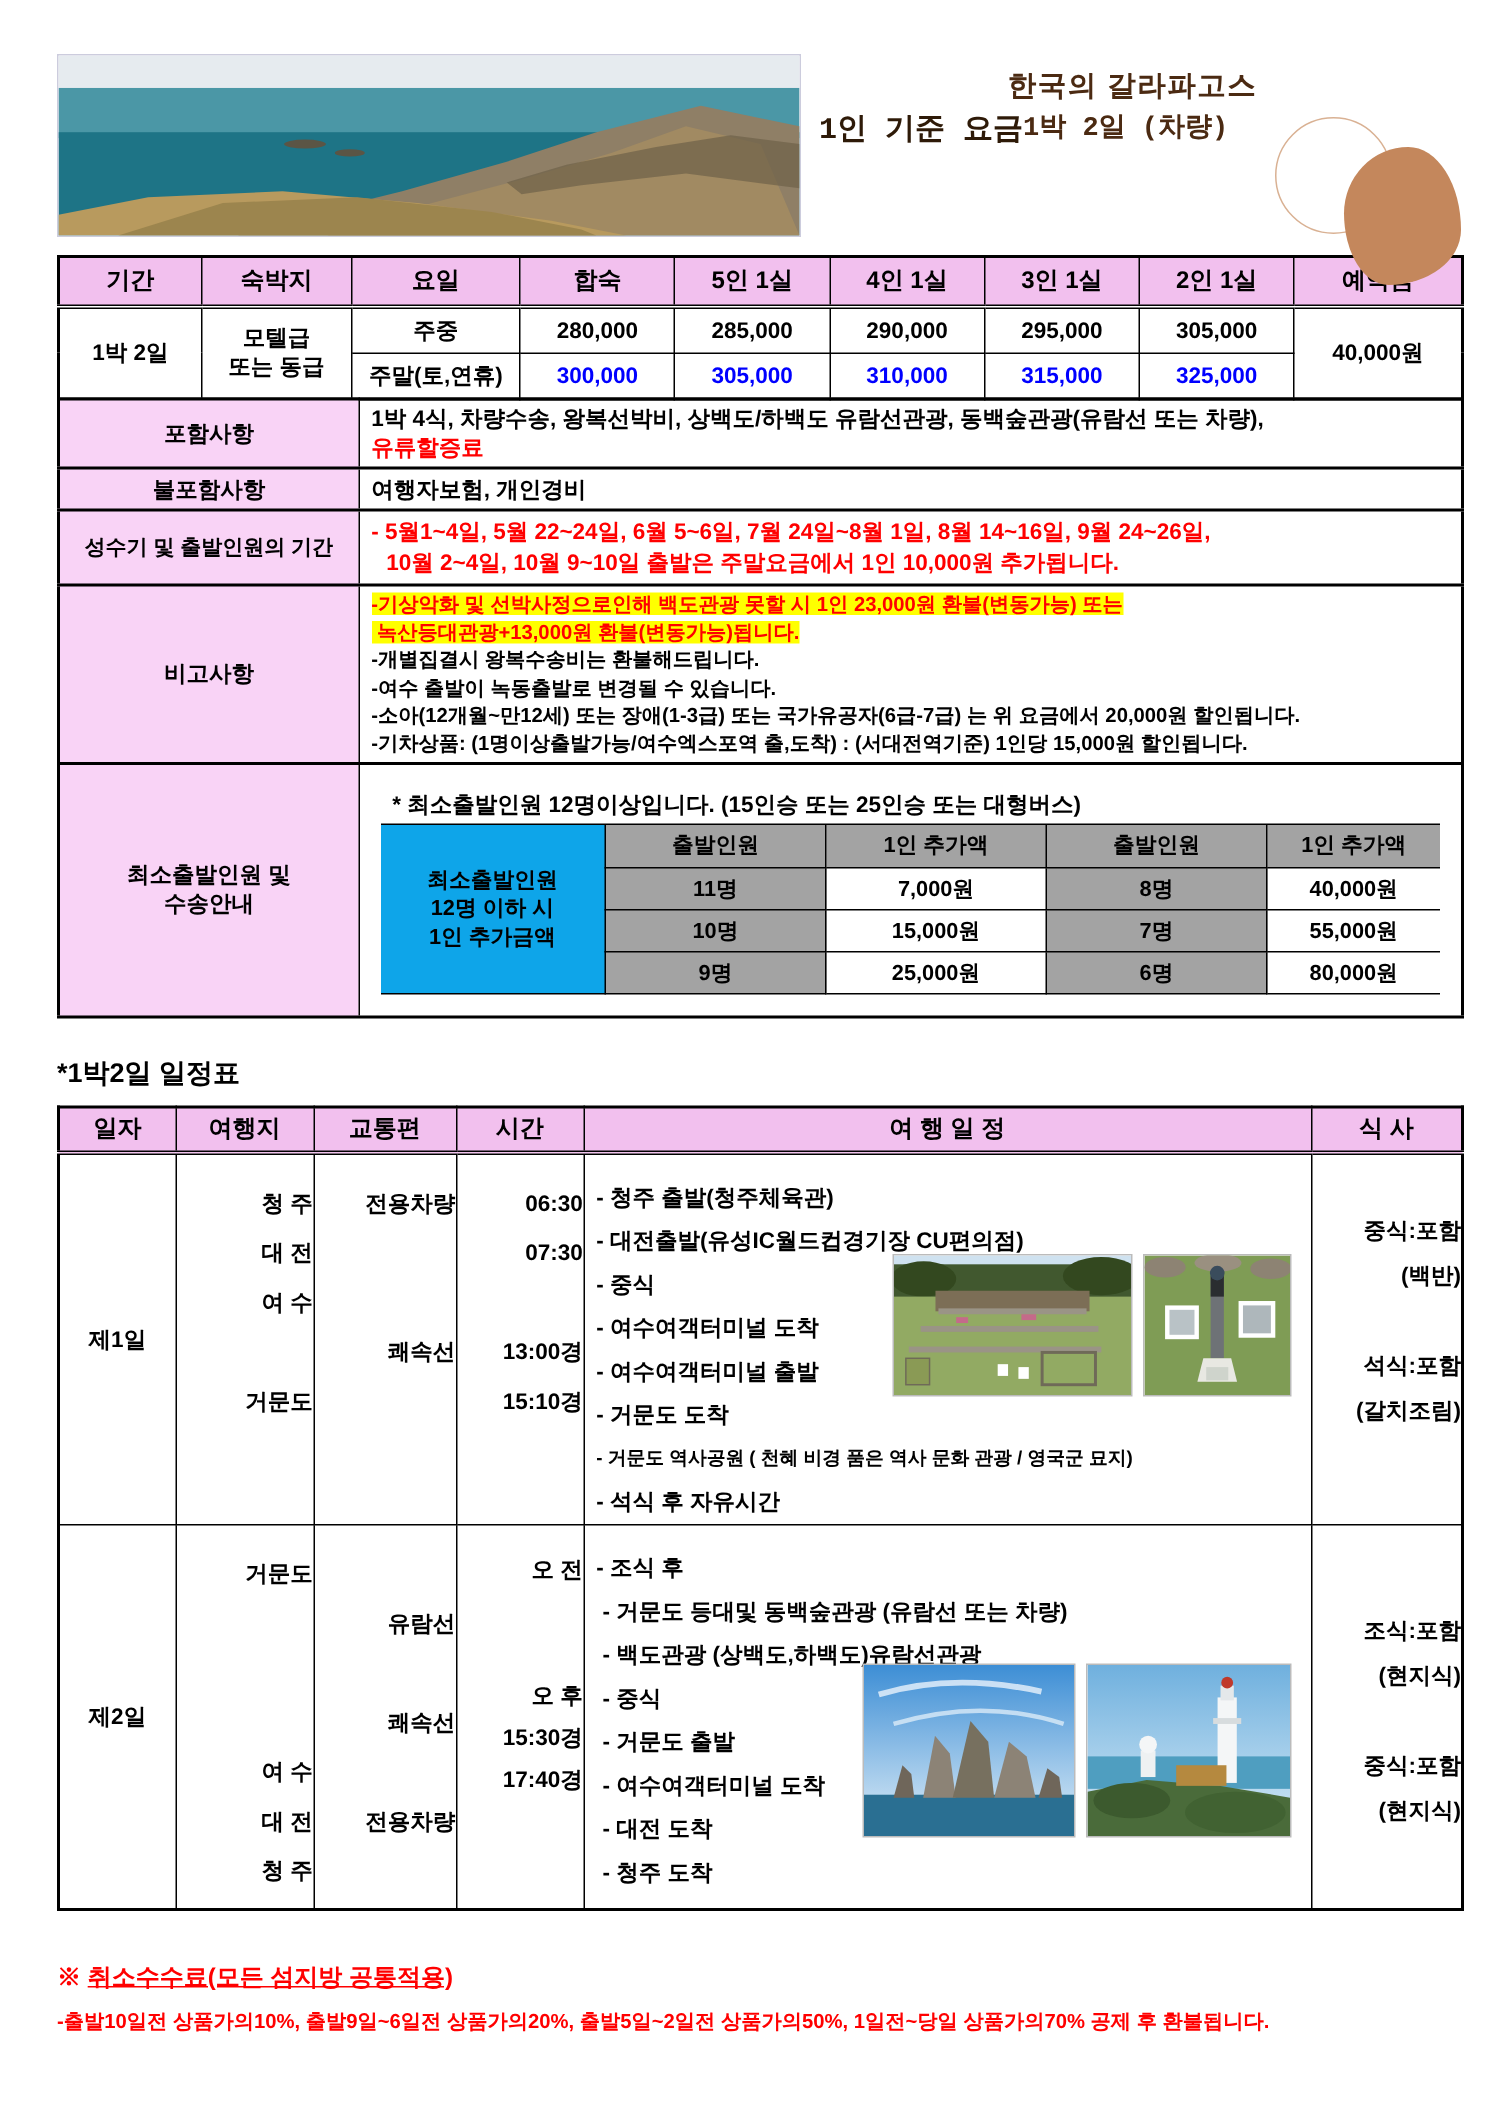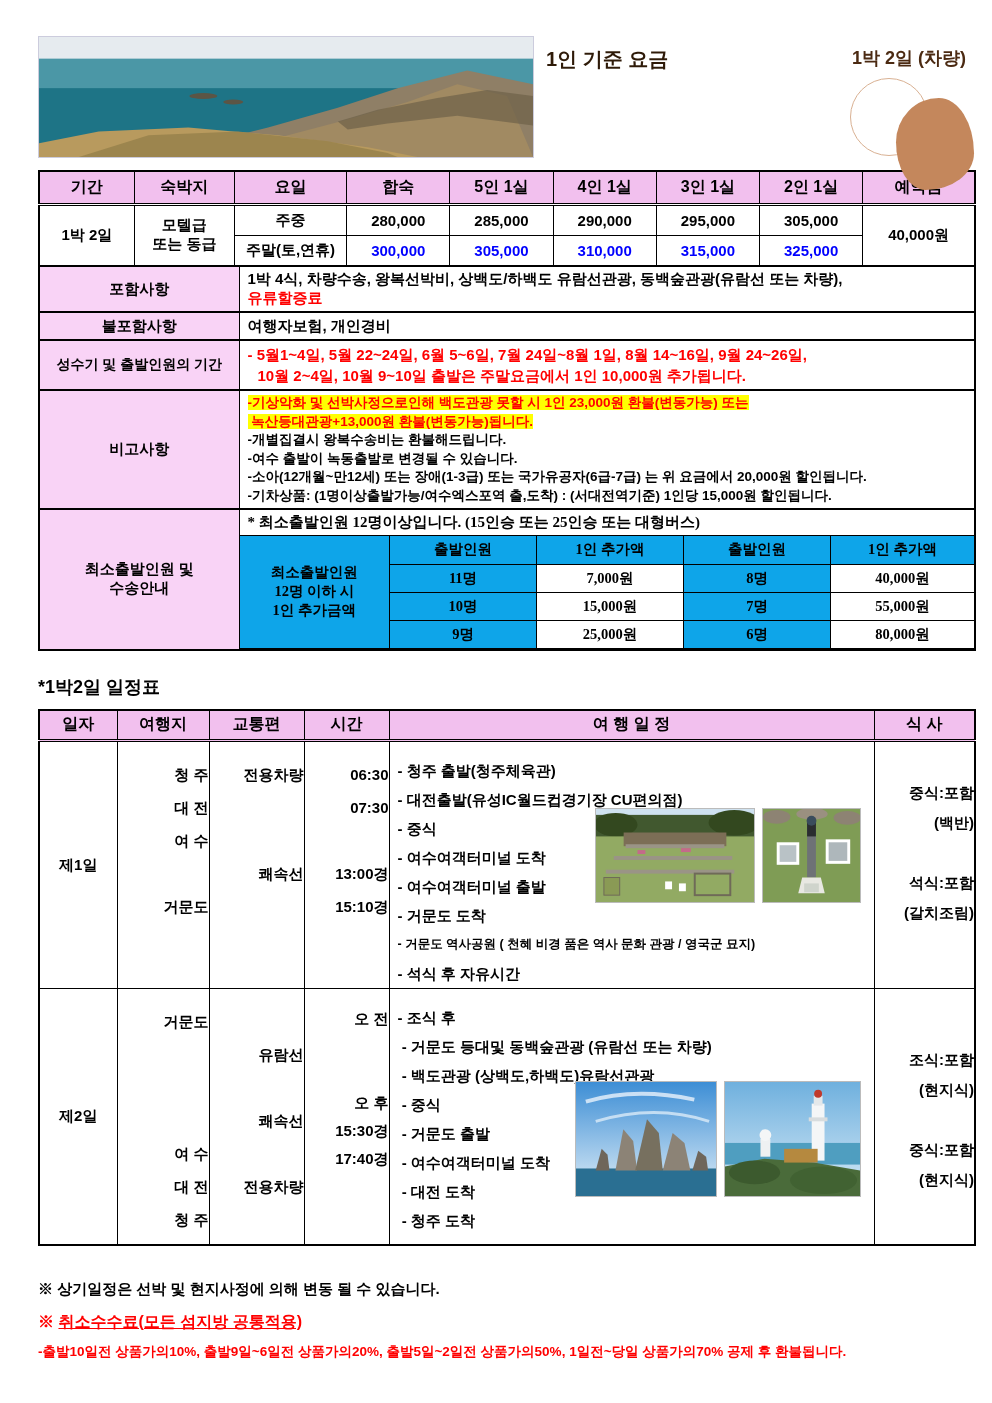--- a/index.html
+++ b/index.html
@@ -7,21 +7,21 @@
   .page { width:992px; height:1403px; background:#fff; padding:36px 16px 0 38px;
           position:relative; overflow:hidden; font-weight:700; color:#000; }
 
   
   .header { display:flex; height:124px; margin-bottom:10px; }
   .header-photo { width:496px; height:122px; border:1px solid #ccd; flex:none; }
   .header-photo svg { display:block; width:100%; height:100%; }
   .header-right { flex:1; position:relative; text-align:center; padding-top:8px; }
   .hdr-subtitle { font-size:19px; color:#4b2a12; letter-spacing:1px; }
   .hdr-title { font-size:52px; color:#4b2a12; letter-spacing:3px; line-height:1.05; position:relative; z-index:2; }
-  .hdr-bottom { display:flex; justify-content:space-between; padding:2px 4px 0 12px; position:relative; z-index:2; }
+  .hdr-bottom { display:flex; justify-content:flex-start; padding:2px 4px 0 12px; position:relative; z-index:2;font-family:Liberation Mono, monospace; }
   .hdr-price-label { font-size:20px; color:#2e1a08; }
   .hdr-duration { font-size:18px; color:#4b2a12; margin-right:6px; }
   .blob-fill { position:absolute; right:2px; top:62px; width:78px; height:92px; background:#c4875c;
                border-radius:55% 45% 62% 38% / 48% 60% 40% 52%; z-index:1; }
   .blob-ring { position:absolute; right:48px; top:42px; width:78px; height:78px; border:1px solid #d9b193;
                border-radius:50%; z-index:0; }
 
   
   table { border-collapse:collapse; width:938px; table-layout:fixed; }
   th, td { border:1px solid #000; }
@@ -35,28 +35,28 @@
 
   
   .info-table { border:2px solid #000; margin-top:-2px; }
   .info-table > tbody > tr > th { background:#f9d3f6; font-size:15px; text-align:center; border-bottom:2px solid #000; }
   .info-table > tbody > tr > td { font-size:15px; padding:3px 8px; border-bottom:2px solid #000; }
   .red { color:#ff0000; }
   .peak-line { color:#ff0000; font-size:15px; line-height:21px; }
   .peak-line.indent { padding-left:10px; }
   .hl { background:#ffff00; color:#ff0000; }
   .remark-line { font-size:13.5px; line-height:18.5px; white-space:pre-wrap; }
-  .min-cell { padding:0 !important;font-family:Liberation Serif, serif; }
+  .min-cell { padding:14px !important; }
   .min-note { font-size:15px; padding:3px 8px; border-bottom:1px solid #000; }
   .surcharge-table { width:100%; border:none; }
   .surcharge-table th, .surcharge-table td { height:28px; font-size:14.5px; text-align:center; }
   .surcharge-table .edge { border-left:none; }
   .surcharge-table .redge { border-right:none; }
   .surcharge-table tr:first-child th, .surcharge-table tr:first-child td { border-top:none; }
-  .peach { background:#0ea5e9; }
+  .peach { background:#a3a3a3; }
   .sur-label { font-size:14.5px; white-space:pre-line; background:#0ea5e9; }
   .min-footer { font-size:15px; padding:4px 8px; }
 
   
   .sched-title { font-size:18px; margin:24px 0 10px 0; }
   .it-table { border:2px solid #000; }
   .it-table th { background:#f2c0ee; font-size:16px; height:31px; border-bottom:3px double #000;margin-top:40px; }
   .it-table td { vertical-align:top; font-size:15px; }
   .day-cell { vertical-align:middle !important; text-align:center; font-size:16px; }
   .col-lines { padding-top:16px; }
@@ -99,20 +99,21 @@
         <polygon points="496,122 496,48 430,34 360,52 300,72 230,92 150,112 120,122" fill="#8f7f66"></polygon>
         <polygon points="496,122 470,60 420,48 370,66 310,84 250,100 190,118 180,122" fill="#a18a62"></polygon>
         <polygon points="0,122 0,108 60,96 150,92 240,100 330,112 380,122" fill="#b89a5e"></polygon>
         <polygon points="40,122 110,100 200,96 290,106 350,118 360,122" fill="#9c854e"></polygon>
         <polygon points="300,86 340,74 400,62 450,54 496,60 496,90 420,80 350,88 310,94" fill="#6e6148" opacity="0.7"></polygon>
       </svg>
     </div>
     <div class="header-right">
       <div class="blob-ring"></div>
       <div class="blob-fill"></div>
+      <div class="hdr-subtitle">한국의 갈라파고스</div>
       <div class="hdr-bottom">
         <span class="hdr-price-label">1인 기준 요금</span>
         <span class="hdr-duration">1박 2일 (차량)</span>
       </div>
     </div>
   </div>
 
   <table class="price-table">
     <colgroup>
       <col style="width:95px">
@@ -448,21 +449,20 @@
               <div></div>
               <div>중식:포함</div>
               <div>(현지식)</div>
             </div>
           </td>
       </tr>
     </tbody>
   </table>
 
   <div class="foot">
-    <div class="foot-note">※ 상기일정은 선박 및 현지사정에 의해 변동 될 수 있습니다.</div>
     <div class="cancel-title">
       <span>※ </span><span class="u">취소수수료(모든 섬지방 공통적용)</span>
     </div>
     <div class="cancel-line">-출발10일전 상품가의10%, 출발9일~6일전 상품가의20%, 출발5일~2일전 상품가의50%, 1일전~당일 상품가의70% 공제 후 환불됩니다.</div>
 
   </div>
 
 </div>
 
 </body></html>

